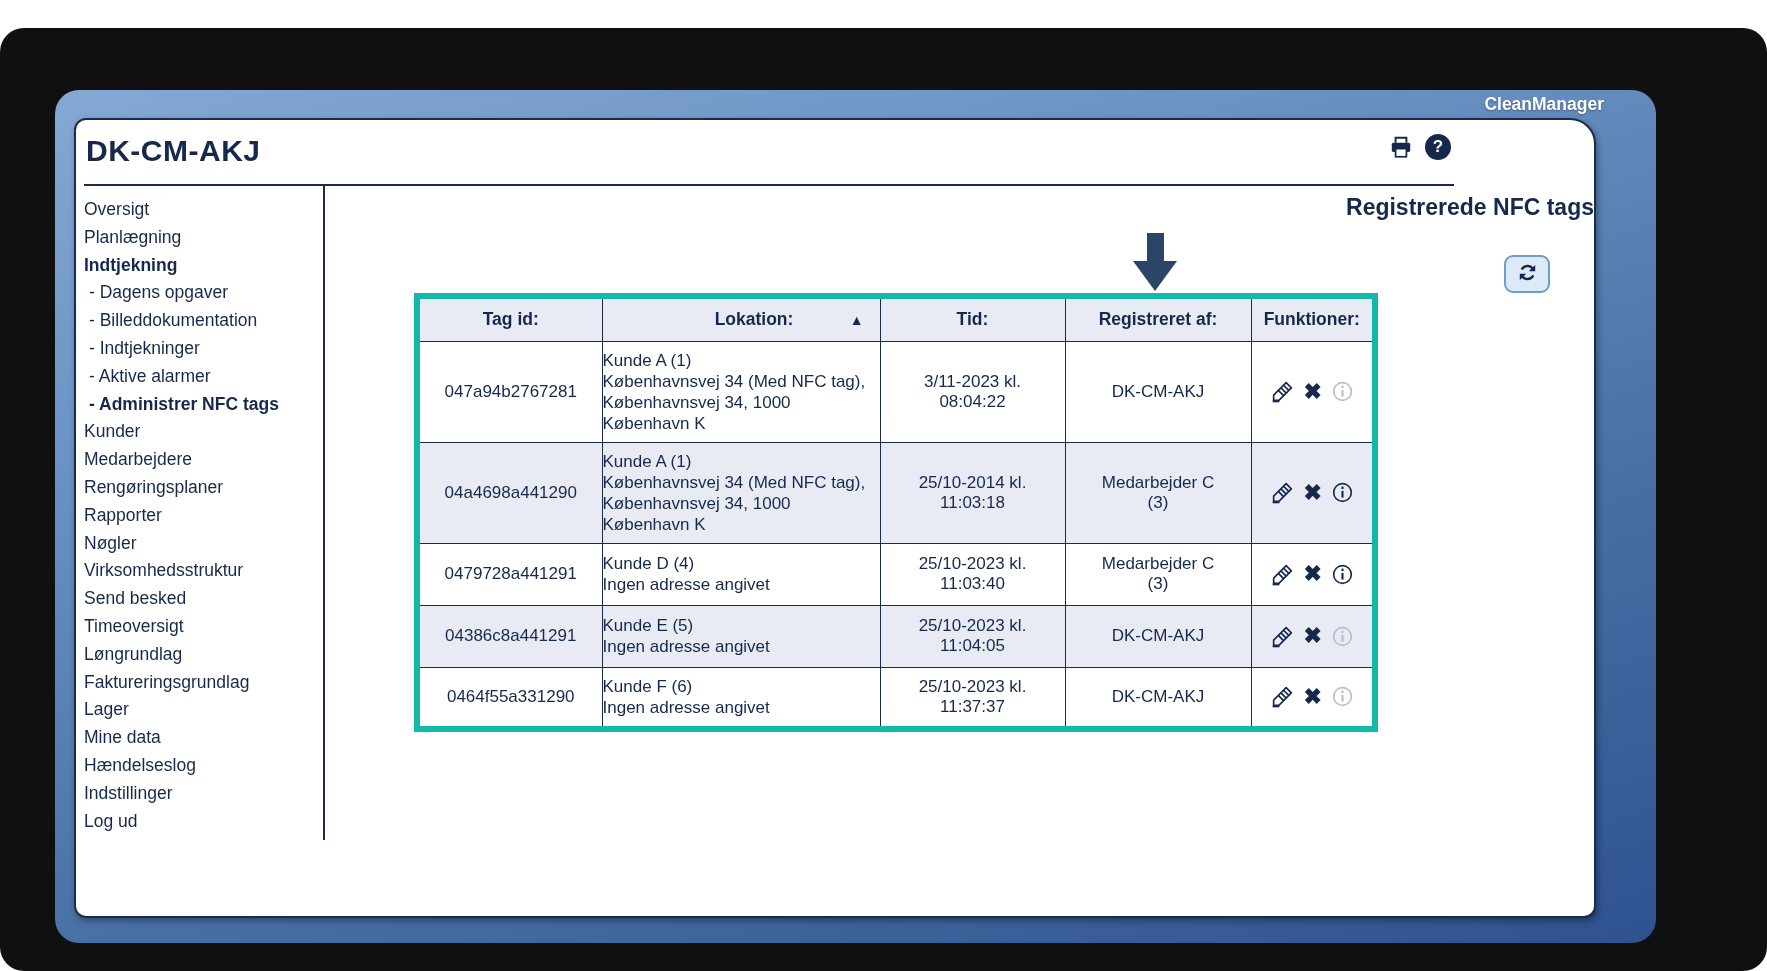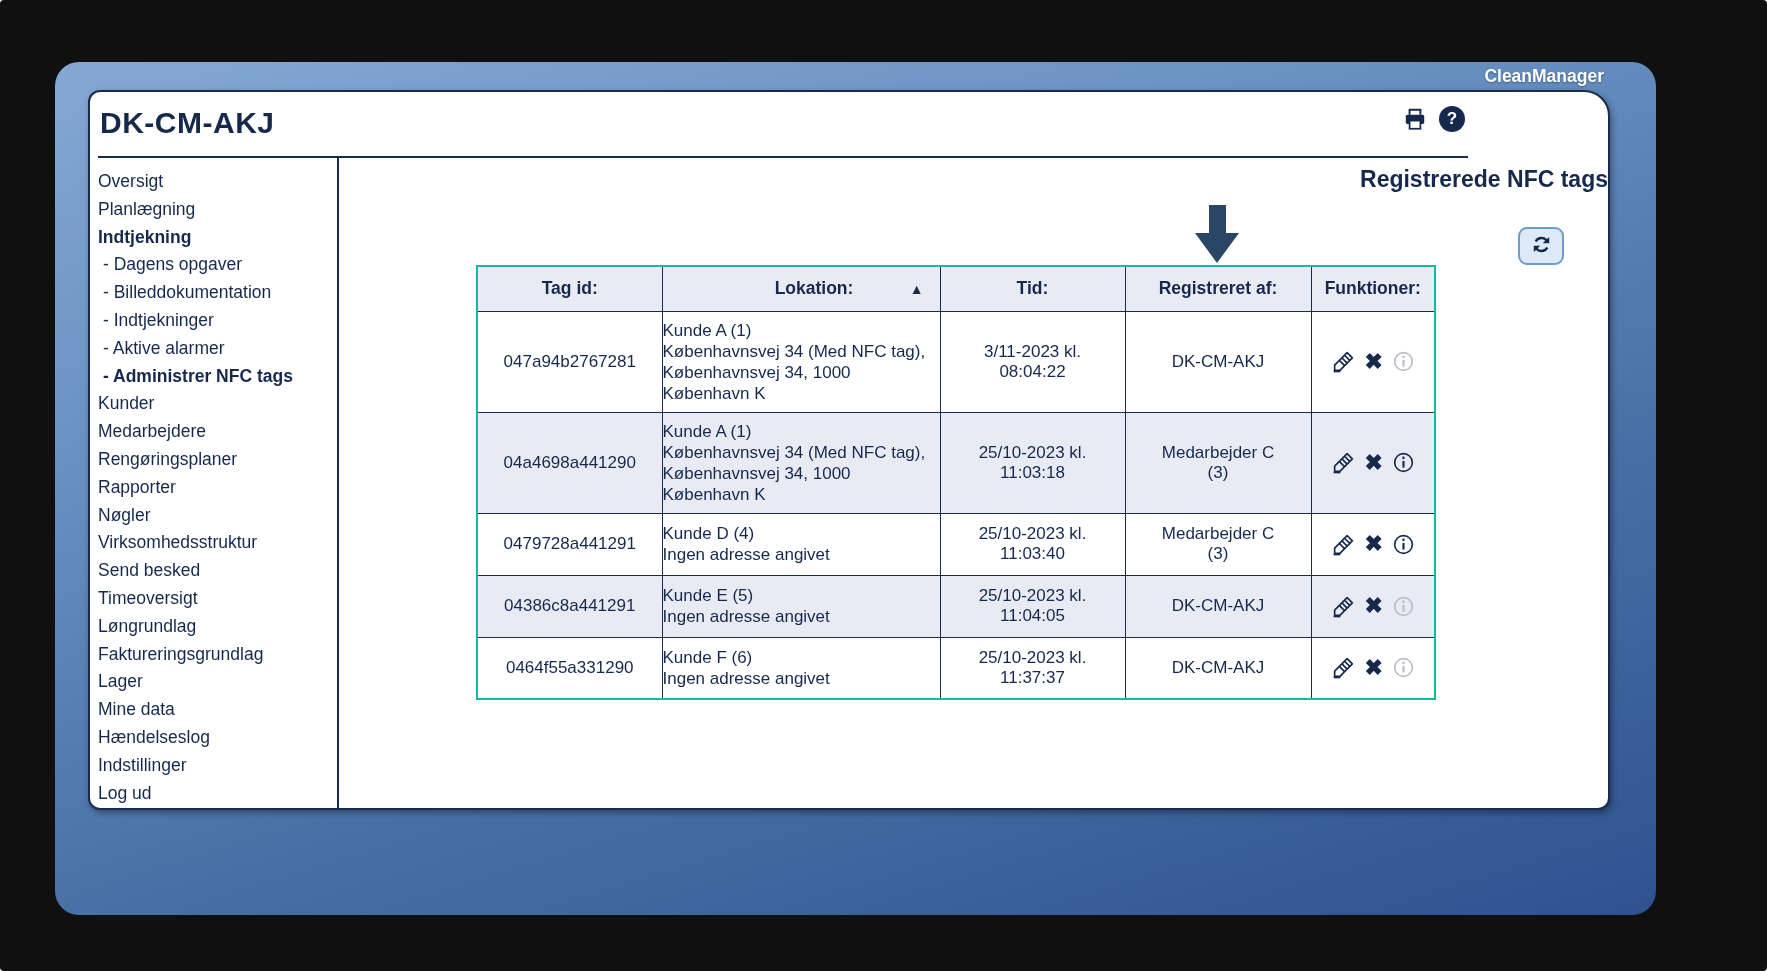--- a/index.html
+++ b/index.html
@@ -6,36 +6,37 @@
   html,body { width:1767px; height:971px; }
   body {
     font-family:"Liberation Sans", sans-serif;
     background:#ffffff;
     position:relative;
     overflow:hidden;
   }
   .frame {
     position:absolute; inset:0;
     background:#101010;
-    border-radius:4px;
+    border-radius:24px;
+    margin-top:28px;
   }
   .screen {
     position:absolute; left:55px; top:62px;
     width:1601px; height:853px;
     border-radius:24px;
     background:linear-gradient(163deg,#85a8d3 0%, #6a92c3 28%, #4a72a7 62%, #2e5290 100%);
   }
   .brand {
     position:absolute; top:4px; right:52px;
     color:#ffffff; font-weight:bold; font-size:17.5px;
     text-shadow:0 1px 2px rgba(0,0,0,.35);
   }
   .card {
-    position:absolute; left:33px; top:28px;
-    width:1522px; height:720px;
+    position:absolute; left:19px; top:28px;
+    width:1522px; height:800px;
     background:#ffffff;
     border:2px solid #1b2b4d;
     border-radius:12px 26px 12px 12px;
     box-shadow:2px 3px 6px rgba(0,0,0,.35);
     overflow:hidden;
   }
   
   .card-header { position:relative; height:64px; }
   .app-title {
     position:absolute; left:10px; top:14px;
@@ -52,21 +53,21 @@
     background:#16294d; color:#ffffff;
     font-weight:bold; font-size:17px;
     display:flex; align-items:center; justify-content:center;
   }
   .user-info {
     text-align:right; font-style:italic;
     font-size:17px; line-height:21px; color:#16294d;
   }
   .header-rule { height:2px; background:#1b2b4d; margin:0 140px 0 8px; }
   
-  .card-body { display:flex; height:654px;gap:48px; }
+  .card-body { display:flex; height:654px; }
   .sidebar {
     width:249px; flex:0 0 249px;
     border-right:2px solid #1b2b4d;
     padding:10px 0 0 8px;
   }
   .nav-item {
     font-size:17.5px; line-height:27.8px;
     color:#16294d; cursor:pointer; white-space:nowrap;
   }
   .nav-item.sub { padding-left:5px; }
@@ -89,21 +90,21 @@
     background:#dce9f7;
     border:2px solid #6f9cc9;
     border-radius:9px;
     display:flex; align-items:center; justify-content:center;
     cursor:pointer;
   }
   
   table.nfc-table {
     border-collapse:collapse; table-layout:fixed;
     width:958px; margin-left:79px;
-    border:2px solid #14b8a6;
+    border:6px solid #14b8a6;
   }
   .nfc-table th, .nfc-table td {
     border:1px solid #1b2b4d;
     color:#16294d; font-size:17px;
   }
   .nfc-table thead th {
     background:#e9ebf4; font-weight:bold;
     height:45px; font-size:17.5px; text-align:center;
   }
   .nfc-table thead th.h-lok { text-align:center; padding-left:26px; position:relative; }
@@ -243,21 +244,21 @@
                     </span>
                   </div>
                 </td>
               </tr>
               <tr>
                 <td>04a4698a441290</td>
                 <td class="c-loc">
                   <div class="loc-name">Kunde A (1)</div>
                   <div class="loc-address">Københavnsvej 34 (Med NFC tag), Københavnsvej 34, 1000 København K</div>
                 </td>
-                <td>25/10-2023 kl. 11:03:18</td>
+                <td>25/10-2014 kl. 11:03:18</td>
                 <td>Medarbejder C (3)</td>
                 <td class="c-fun">
                   <div class="fun-wrap">
                     <span class="fun-icon">
                       <svg viewBox="0 0 24 24" width="25" height="25">
                           <g fill="none" stroke="currentColor" stroke-width="1.6" stroke-linejoin="round">
                             <path d="M15.5 3.5 20.5 8.5 8.5 20.5 H3.5 V15.5 Z"></path>
                             <path d="M13 6l5 5M10.5 8.5l5 5M8 11l5 5"></path>
                             <path d="M2.5 21.5H9" stroke-width="1.8"></path>
                           </g>

